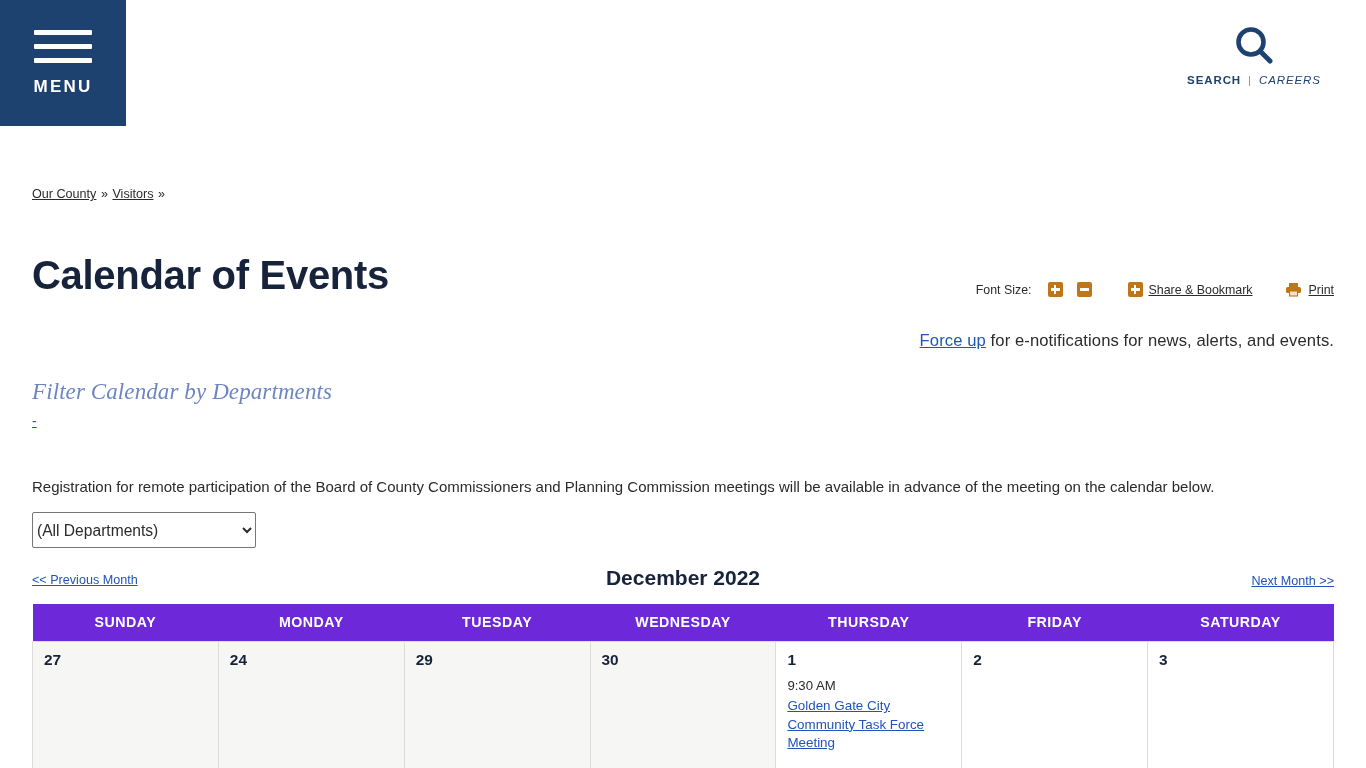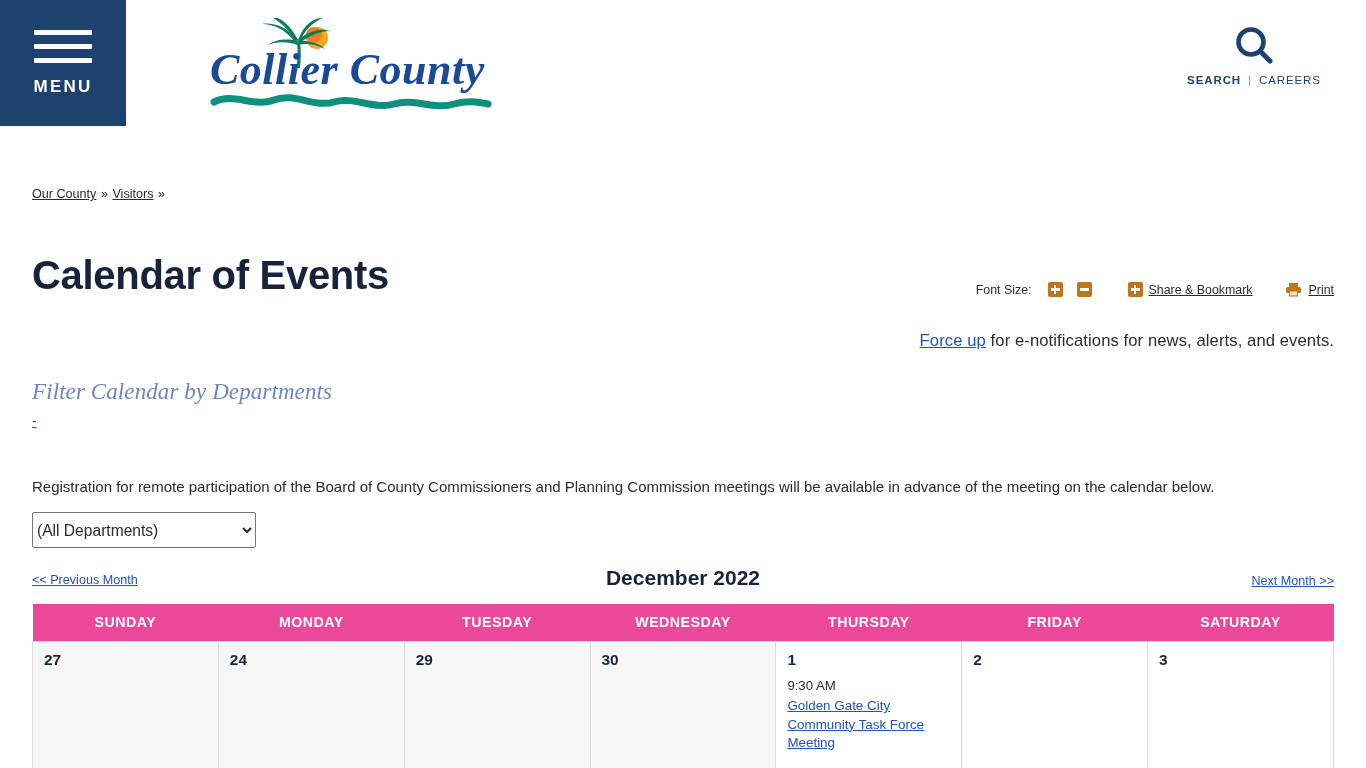--- a/index.html
+++ b/index.html
@@ -75,21 +75,21 @@
     letter-spacing: 0.9px;
     color: #1d4270;
     font-weight: bold;
     display: flex;
     justify-content: center;
     align-items: baseline;
     gap: 7px;
   }
   #header-links a { color: #1d4270; text-decoration: none; cursor: pointer; }
   #header-links .sep { color: #8794a3; font-weight: normal; }
-  #careers-link { font-weight: normal; letter-spacing: 0.9px; }
+  #careers-link { font-weight: normal; letter-spacing: 0.9px; font-style: italic; }
 
   
   #page {
     position: relative;
     padding: 0 32px;
   }
 
   #breadcrumb {
     position: absolute;
     left: 32px; top: 61px;
@@ -241,21 +241,21 @@
     position: absolute;
     left: 32px; top: 478px;
     width: 1302px;
   }
   #calendar table {
     width: 1302px;
     border-collapse: collapse;
     table-layout: fixed;
   }
   #calendar thead th {
-    background: #ec4899;
+    background: #6d28d9;
     color: #ffffff;
     font-size: 14.2px;
     font-weight: bold;
     letter-spacing: 0.5px;
     height: 37px;
     text-align: center;
     border: none;
   }
   #calendar tbody td {
     vertical-align: top;
@@ -296,41 +296,20 @@
 
   <div id="menu-button">
     <div class="bars">
         <i></i>
         <i></i>
         <i></i>
       </div>
     <div id="menu-label">MENU</div>
   </div>
 
-  <div id="logo">
-    <svg width="300" height="96" viewBox="0 0 300 96" xmlns="http://www.w3.org/2000/svg">
-
-      <circle cx="107" cy="20" r="11" fill="#f5a623"></circle>
-      <circle cx="104" cy="17" r="8" fill="#f07c20"></circle>
-
-      <g fill="#0e7d5e">
-        <path d="M88 22 C76 8, 62 4, 52 6 C64 6, 76 12, 85 24 Z"></path>
-        <path d="M88 22 C80 6, 70 -1, 60 -2 C70 4, 80 12, 86 24 Z"></path>
-        <path d="M88 22 C94 6, 104 0, 112 0 C102 6, 94 12, 90 24 Z"></path>
-        <path d="M88 22 C100 12, 112 10, 120 13 C110 13, 98 18, 90 25 Z"></path>
-        <path d="M88 23 C76 20, 64 22, 58 27 C68 23, 80 24, 87 27 Z"></path>
-        <path d="M88 23 C98 22, 110 26, 115 31 C106 26, 95 25, 89 27 Z"></path>
-      </g>
-      <path d="M87 24 C88 34, 88 42, 86 50 L90 50 C91 40, 91 32, 90 24 Z" fill="#0e7d5e"></path>
-
-      <text x="0" y="66" font-family="Liberation Serif, serif" font-style="italic" font-weight="bold" font-size="44" fill="#1b4a95" letter-spacing="0.5">Collier County</text>
-
-      <path d="M4 84 C24 74, 44 90, 64 82 C84 74, 104 90, 124 84 C144 78, 164 92, 184 86 C204 80, 224 92, 244 86 C258 82, 268 84, 278 86" stroke="#0e9080" stroke-width="7" fill="none" stroke-linecap="round"></path>
-    </svg>
-  </div>
 
   <div id="header-right">
     <div id="search-icon-wrap">
       <svg width="44" height="46" viewBox="0 0 44 46">
         <circle cx="19" cy="18" r="12.5" stroke="#1d4270" stroke-width="4.6" fill="none"></circle>
         <line x1="28" y1="27" x2="38" y2="37" stroke="#1d4270" stroke-width="5" stroke-linecap="round"></line>
       </svg>
     </div>
     <div id="header-links">
       <a>SEARCH</a>

